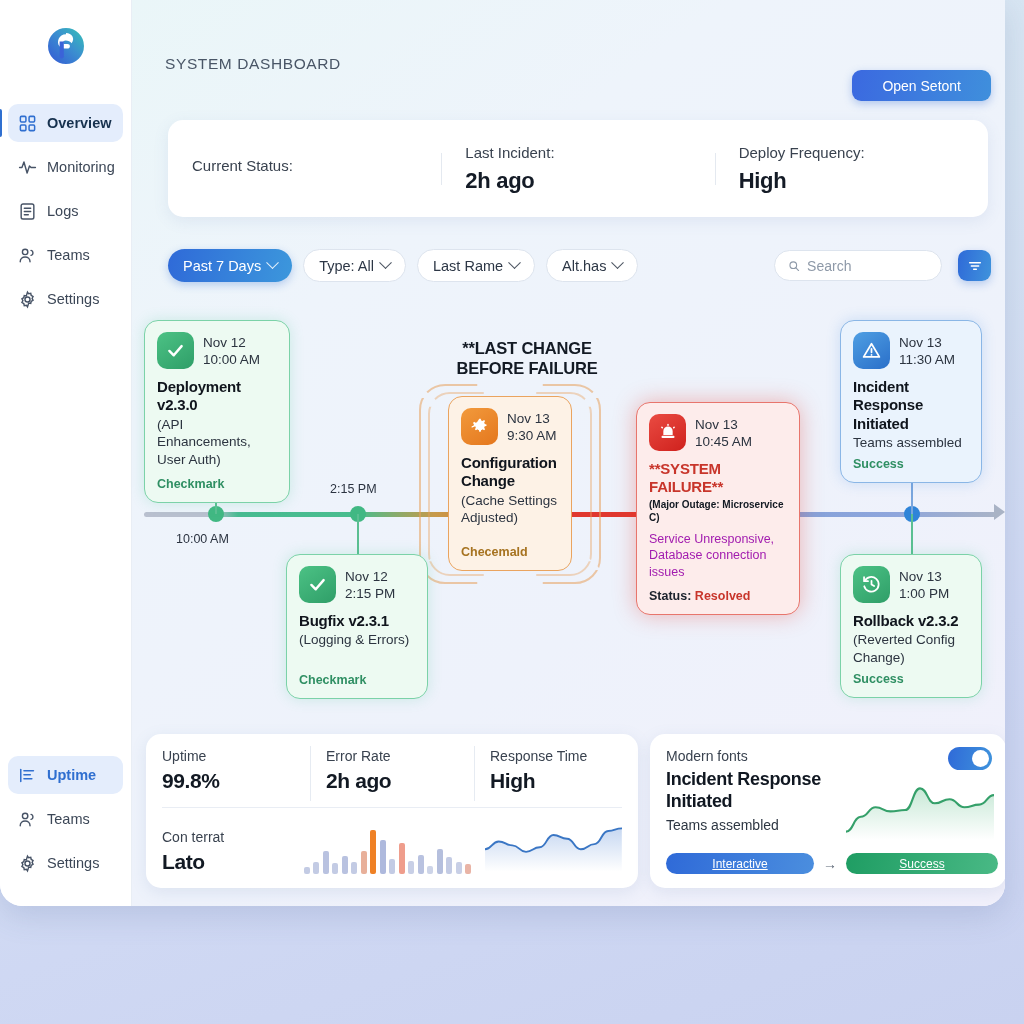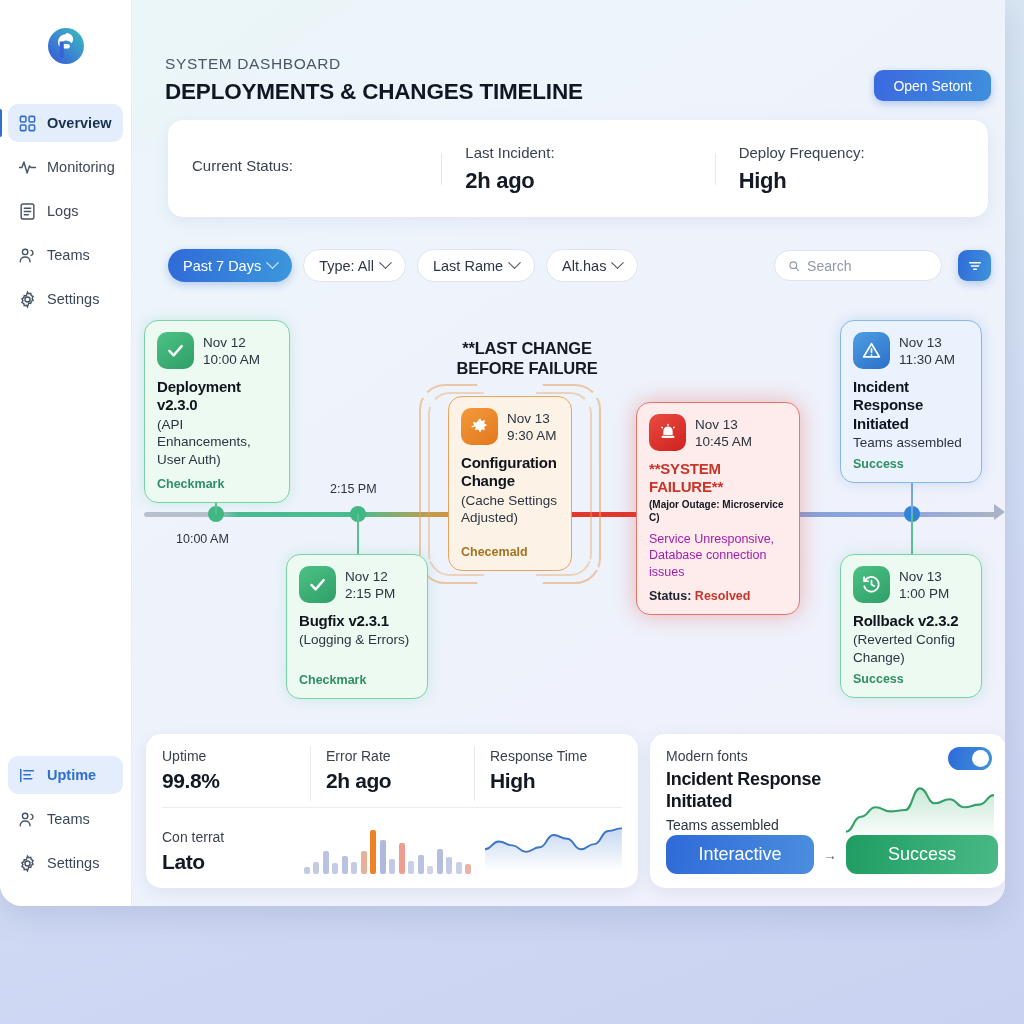--- a/index.html
+++ b/index.html
@@ -49,21 +49,21 @@
   #main {
     position: absolute; left: 132px; top: 0; right: 0; height: 906px;
     background: linear-gradient(145deg,#eaf6f8 0%, #eef4fb 28%, #eef2fb 62%, #f1f0fb 100%);
     padding: 0 20px;
   }
 
   
   .kicker { position: absolute; left: 33px; top: 55px; font-size: 15.5px; letter-spacing: .6px; color: #495667; }
   .page-title { position: absolute; left: 33px; top: 79px; font-size: 22.5px; font-weight: 800; letter-spacing: -.2px; color: #101722; }
   .open-btn {
-    position: absolute; right: 14px; top: 70px; height: 31px; padding: 0 19px;
+    position: absolute; right: 14px; top: 70px; height: 31px; padding: 0 30px;
     display: flex; align-items: center; border: none; border-radius: 9px; cursor: pointer;
     background: linear-gradient(100deg,#3b69e0 0%, #3f8fdc 100%);
     color: #fff; font-size: 14px; font-family: inherit;
     box-shadow: 0 3px 9px rgba(60,110,210,.34);
   }
 
   
   .status-card {
     position: absolute; left: 36px; top: 120px; width: 820px; height: 97px;
     background: #fff; border-radius: 15px; box-shadow: 0 4px 16px rgba(90,120,170,.11);
@@ -159,22 +159,22 @@
   .p-div { height:1px; background:#e9edf4; margin:0 16px; }
   .p-row2 { display:flex; align-items:flex-end; height:78px; padding: 6px 16px 12px 16px; gap:14px; }
   .p-row2 .txt { width:140px; }
 
   .bars { display:flex; align-items:flex-end; gap:3.5px; height:46px; flex:none; }
   .bars i { display:block; width:6px; border-radius:2px; }
 
   .toggle { position:absolute; right:14px; top:13px; width:44px; height:23px; border-radius:12px;
             background: linear-gradient(100deg,#2f6ad8,#3f93dc); cursor:pointer; }
   .toggle::after { content:""; position:absolute; right:3px; top:3px; width:17px; height:17px; border-radius:50%; background:#fff; }
-  .pill { height:39px; border-radius:11px; display:flex; align-items:center; justify-content:center;
-          color:#fff; font-size:18px; cursor:pointer; }
+  .pill { height:21px; border-radius:11px; display:flex; align-items:center; justify-content:center;
+          color:#fff; font-size:12px; cursor:pointer;text-decoration:underline; }
   .pill.blue { background: linear-gradient(100deg,#2f6ad8,#4b8ede); width:148px; }
   .pill.green { background: linear-gradient(100deg,#1f9d63,#49b985); width:152px; }
   .arrow-g { color:#5b6personally; }
   .arrow-g { color:#5b6675; font-size:14px; }
 </style>
 </head>
 <body>
 
 <div id="app">
 
@@ -255,21 +255,20 @@
           <path d="M12 2.6l1.5 2.2 2.6-.5.6 2.6 2.3 1.3-1.2 2.4 1.2 2.4-2.3 1.3-.6 2.6-2.6-.5L12 21.4l-1.5-2.2-2.6.5-.6-2.6-2.3-1.3 1.2-2.4-1.2-2.4 2.3-1.3.6-2.6 2.6.5z"></path>
         </svg>
         <span>Settings</span>
       </div>
     </div>
   </aside>
 
   <main id="main">
 
     <div class="kicker">SYSTEM DASHBOARD</div>
-    <h1 class="page-title">DEPLOYMENTS &amp; CHANGES TIMELINE</h1>
     <button class="open-btn">Open Setont</button>
 
     <section class="status-card">
       <div class="stat">
         <div class="lbl">Current Status:</div>
       </div>
       <div class="stat">
         <div class="lbl">Last Incident:</div>
         <div class="val">2h ago</div>
       </div>

